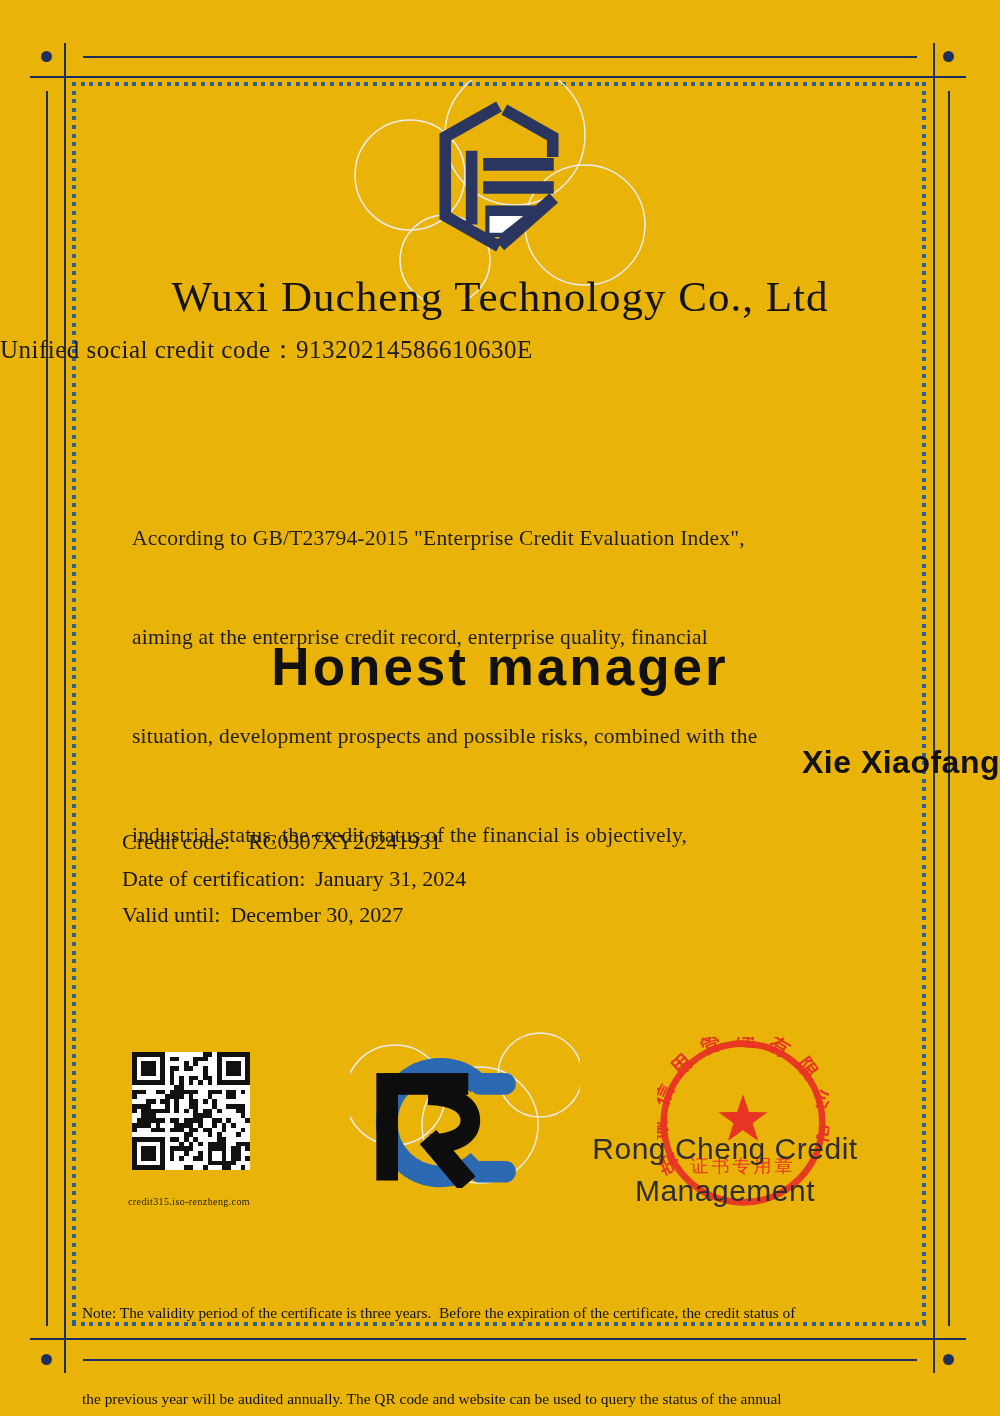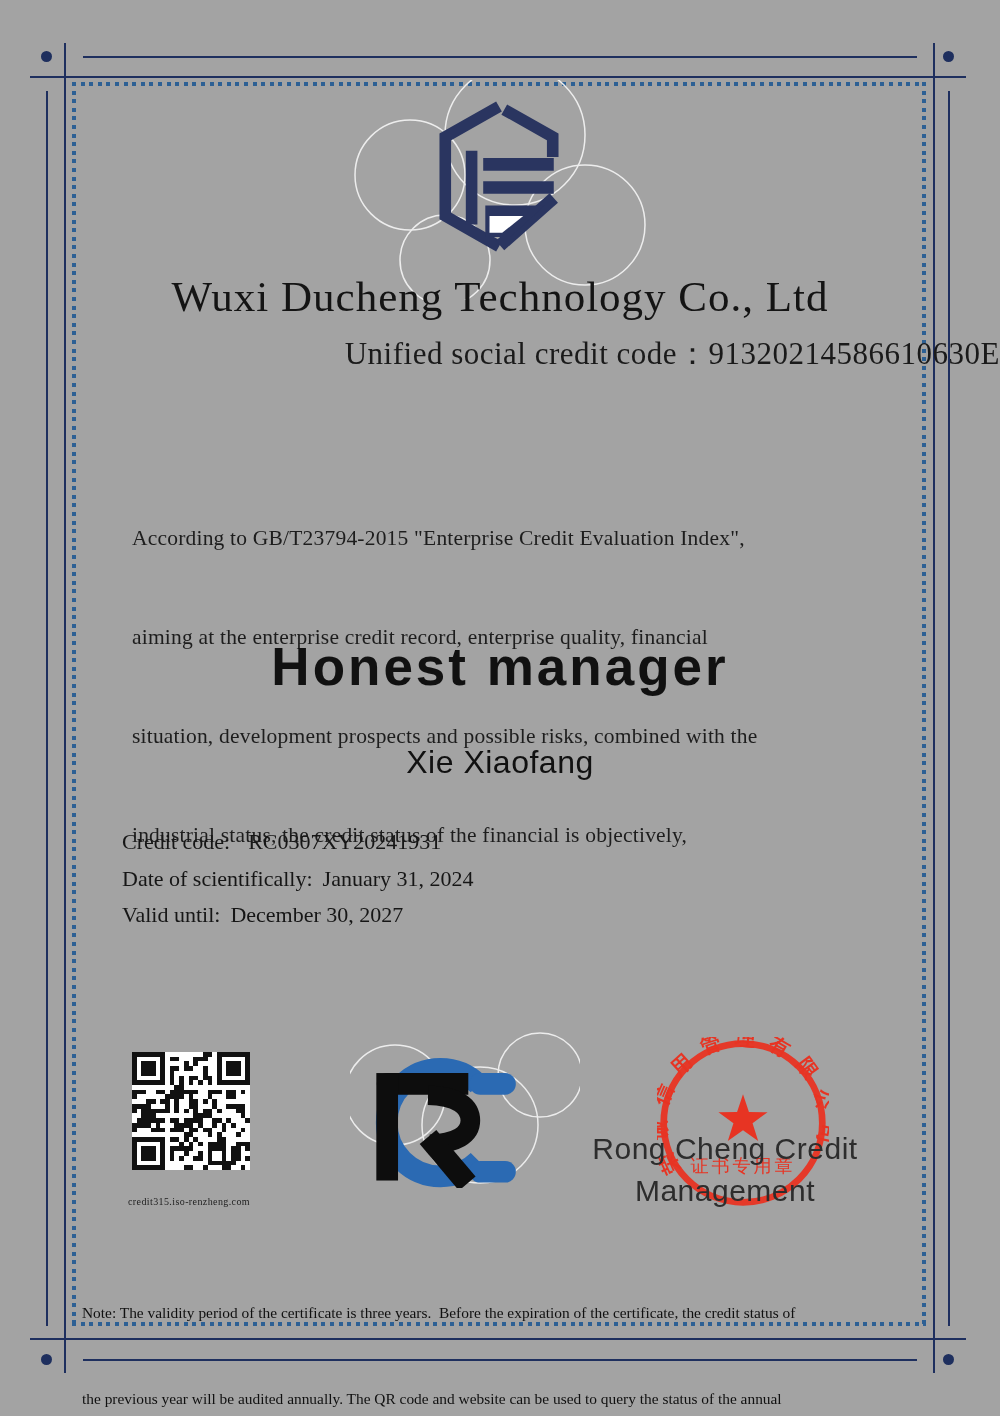--- a/index.html
+++ b/index.html
@@ -1,41 +1,41 @@
 <!DOCTYPE html>
 <html><head>
 <meta charset="utf-8">
 <style>
   html,body{margin:0;padding:0;background:#ffffff;}
-  .page{position:relative;width:1000px;height:1416px;background:#a3a3a3;overflow:hidden;
+  .page{position:relative;width:1000px;height:1416px;background:#eab308;overflow:hidden;
         font-family:"Liberation Serif",serif;color:#1c1c1c;}
 
   
   .ln{position:absolute;background:#1e2f5e;}
   .dot{position:absolute;width:11px;height:11px;border-radius:50%;background:#1e2f5e;}
   .dash{position:absolute;}
   .dash.h{height:4px;background:repeating-linear-gradient(90deg,#2d6094 0 4px,transparent 4px 8.6px);}
   .dash.v{width:4px;background:repeating-linear-gradient(180deg,#2d6094 0 4px,transparent 4px 8.6px);}
 
   
   .wm{position:absolute;z-index:0;}
 
   
   .logo{position:absolute;left:429px;top:98px;z-index:1;}
   .company{position:absolute;left:0;width:1000px;top:272px;text-align:center;
            font-size:43px;letter-spacing:1px;color:#141414;}
-  .social{position:absolute;left:0;width:1000px;top:333px;text-align:right;
-          font-size:31px;letter-spacing:.5px;color:#1a1a1a;}
+  .social{position:absolute;left:0;width:1000px;top:333px;text-align:left;
+          font-size:25px;letter-spacing:.5px;color:#1a1a1a;}
   .para{position:absolute;left:132px;top:456px;width:760px;font-size:21.5px;
         line-height:33px;letter-spacing:.2px;color:#1d1d1d;white-space:pre-wrap;}
   .rating{position:absolute;left:0;width:1000px;top:636px;text-align:center;
           font-family:"Liberation Sans",sans-serif;font-weight:700;font-size:53px;
           letter-spacing:3px;color:#111;}
-  .person{position:absolute;left:0;width:1000px;top:744px;text-align:center;
-          font-family:"Liberation Sans",sans-serif;font-weight:400;font-size:32px;
+  .person{position:absolute;left:0;width:1000px;top:744px;text-align:right;
+          font-family:"Liberation Sans",sans-serif;font-weight:700;font-size:32px;
           letter-spacing:.5px;color:#111;}
   .details{position:absolute;left:122px;top:824px;font-size:22px;line-height:36.5px;color:#161616;}
   .details .val{margin-left:10px;}
   .details .row1 .val{margin-left:18px;}
 
   .qr{position:absolute;left:132px;top:1052px;width:118px;height:118px;z-index:1;}
   .qr-caption{position:absolute;left:128px;top:1196px;font-size:10px;
               letter-spacing:.4px;color:#222;z-index:1;}
   .rc{position:absolute;left:366px;top:1048px;z-index:1;}
   .stamp{position:absolute;left:657px;top:1037px;z-index:3;}
@@ -109,21 +109,21 @@
   </div>
 
   <div class="rating">Honest manager</div>
   <div class="person">Xie Xiaofang</div>
 
   <div class="details">
     <div class="row1">
       <span>Credit code:</span><span class="val">RC0307XY20241931</span>
     </div>
     <div>
-      <span>Date of scientifically:</span><span class="val">January 31, 2024</span>
+      <span>Date of certification:</span><span class="val">January 31, 2024</span>
     </div>
     <div>
       <span>Valid until:</span><span class="val">December 30, 2027</span>
     </div>
   </div>
 
   <svg id="qr-svg" class="qr" viewBox="0 0 25 25" width="118" height="118" shape-rendering="crispEdges">
       <rect x="0" y="0" width="25" height="25" fill="#fff"></rect>
       <rect x="15" y="0" width="1" height="1" fill="#111"></rect>
       <rect x="16" y="0" width="1" height="1" fill="#111"></rect>

